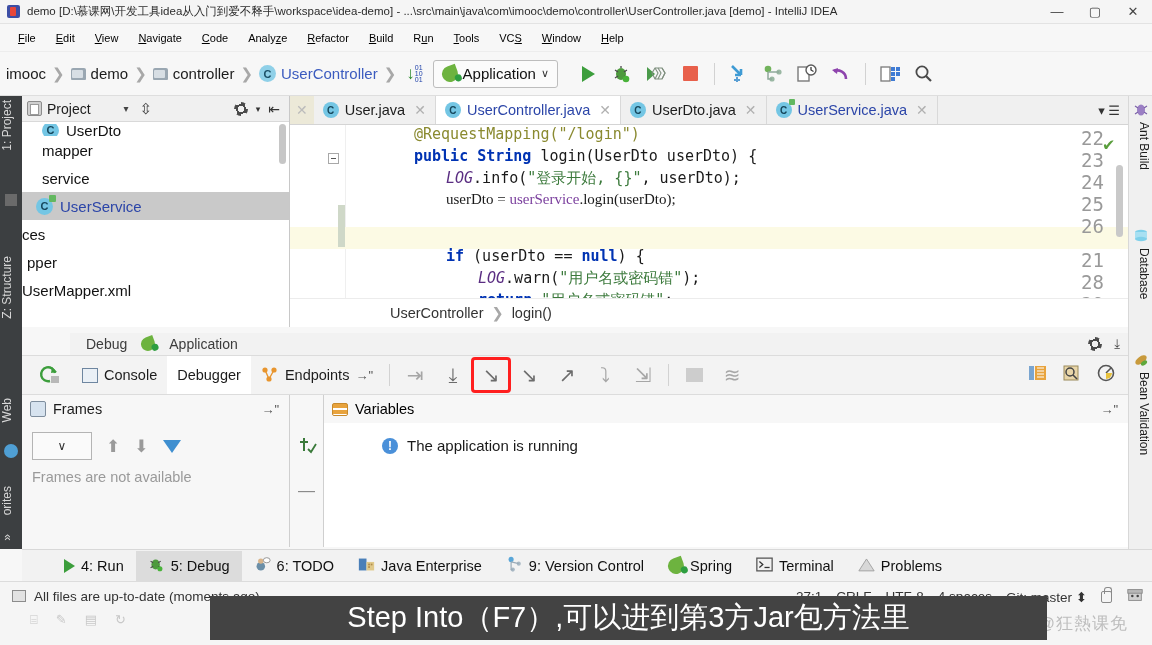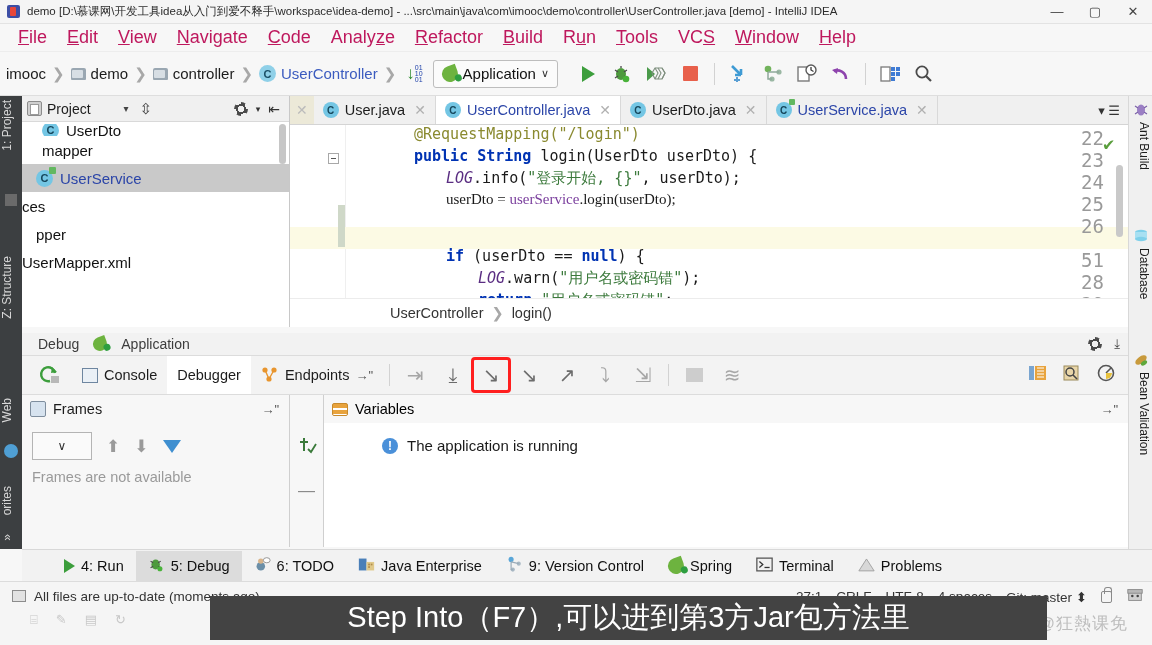--- a/index.html
+++ b/index.html
@@ -36,21 +36,21 @@
     font-size:13px; color:#444;
   }
 
   
   .menubar {
     position:absolute; top:24px; left:0; width:1152px; height:28px;
     background:#f7f7f7; display:flex; align-items:center; padding-left:8px;
     border-bottom:1px solid #ededed;
   }
   .menu-item {
-    font-size:18px; color:#be185d; padding:2px 10px; white-space:nowrap;
+    font-size:11px; color:#000000; padding:2px 10px; white-space:nowrap;
   }
   .menu-item u { text-decoration: underline; }
 
   
   .navbar {
     position:absolute; top:52px; left:0; width:1152px; height:44px;
     background:#f7f7f7; display:flex; align-items:center; padding-left:6px;
     border-bottom:1px solid #dedede;
   }
   .crumb { display:flex; align-items:center; font-size:15px; color:#1b1b1b; white-space:nowrap; }
@@ -195,21 +195,21 @@
 
   .breadcrumb2 {
     position:absolute; left:290px; top:298px; width:838px; height:29px;
     background:#fff; border-top:1px solid #ececec;
     display:flex; align-items:center; padding-left:100px; font-size:14.5px; color:#333; gap:8px;
   }
   .breadcrumb2 .sep { color:#a8a8a8; }
 
   
   .debugwin { position:absolute; left:22px; top:333px; width:1106px; height:216px; background:#f7f7f7; }
-  .dbghdr { height:22px; display:flex; align-items:center; gap:14px; padding-left:16px; font-size:14px; color:#3c3c3c; background:#f2f2f2;}
+  .dbghdr { height:22px; display:flex; align-items:center; gap:14px; padding-left:16px; font-size:14px; color:#3c3c3c; background:#f2f2f2;margin-left:48px;}
   .dbghdr .r { margin-left:auto; display:flex; align-items:center; gap:12px; padding-right:8px; }
 
   .dbgtoolbar {
     height:40px; background:#f3f3f3; border-top:1px solid #dcdcdc; border-bottom:1px solid #dcdcdc;
     display:flex; align-items:center; padding-left:6px;
   }
   .dtab {
     display:flex; align-items:center; gap:6px; height:38px; padding:0 10px; font-size:14.5px; color:#1c1c1c;
   }
   .dtab.active { background:#fff; }
@@ -439,28 +439,31 @@
       </span>
     </div>
     <div class="tree" data-name="project-tree">
       <div class="tree-row" data-name="tree-item-userdto" style="height:12px;overflow:hidden;">
         <span class="jico" data-name="java-class-icon">C</span>
         <span class="lbl" data-name="tree-item-label">UserDto</span>
       </div>
       <div class="tree-row" data-name="tree-item-mapper">
         <span class="lbl" data-name="tree-item-label">mapper</span>
       </div>
+      <div class="tree-row" data-name="tree-item-service">
+        <span class="lbl" data-name="tree-item-label">service</span>
+      </div>
       <div class="tree-row sel" data-name="tree-item-userservice" style="padding-left:14px;">
         <span class="jico svc" data-name="java-service-class-icon">C</span>
         <span class="lbl" data-name="tree-item-label">UserService</span>
       </div>
       <div class="tree-row" data-name="tree-item-ces" style="padding-left:0;text-align:center;">
         <span class="lbl" data-name="tree-item-label">ces</span>
       </div>
-      <div class="tree-row" data-name="tree-item-pper" style="padding-left:14px;">
+      <div class="tree-row" data-name="tree-item-pper" style="padding-left:5px;">
         <span class="lbl" data-name="tree-item-label">pper</span>
       </div>
       <div class="tree-row" data-name="tree-item-usermapper-xml" style="padding-left:0;">
         <span class="lbl" data-name="tree-item-label">UserMapper.xml</span>
       </div>
     </div>
     <div class="projscroll" data-name="project-scrollbar"></div>
   </div>
 
   <div class="editorwrap" data-name="editor-area">
@@ -494,21 +497,21 @@
 
       <div class="hl-line" style="top:102px;" data-name="current-line-highlight"></div>
       <div style="position:absolute;left:56px;top:190px;width:700px;height:22px;background:#ededed;" data-name="selection-highlight"></div>
       <div style="position:absolute;left:48px;top:80px;width:7px;height:42px;background:#cfd8c8;" data-name="change-marker"></div>
 
       <div class="gnum" style="top:2px;" data-name="line-number">22</div>
       <div class="gnum" style="top:24px;" data-name="line-number">23</div>
       <div class="gnum" style="top:46px;" data-name="line-number">24</div>
       <div class="gnum" style="top:68px;" data-name="line-number">25</div>
       <div class="gnum" style="top:90px;" data-name="line-number">26</div>
-      <div class="gnum" style="top:124px;" data-name="line-number">51</div>
+      <div class="gnum" style="top:124px;" data-name="line-number">21</div>
       <div class="gnum" style="top:146px;" data-name="line-number">28</div>
       <div class="gnum" style="top:168px;" data-name="line-number">29</div>
 
       <div class="fold" style="top:28px;" data-name="code-fold-icon"></div>
 
       <div class="codeline" style="top:0px;color:#8a8a30;" data-name="code-line-22">@RequestMapping("/login")</div>
       <div class="codeline" style="top:22px;" data-name="code-line-23"><span class="kw">public</span> <span class="kw">String</span> login(UserDto userDto) {</div>
       <div class="codeline" style="top:44px;" data-name="code-line-24"><span class="ital">LOG</span>.info(<span class="str">"登录开始, {}"</span>, userDto);</div>
       <div class="codeline" style="top:66px;" data-name="code-line-25">userDto = <span class="fld">userService</span>.login(userDto);</div>
       <div class="codeline" style="top:88px;" data-name="code-line-26"></div>

